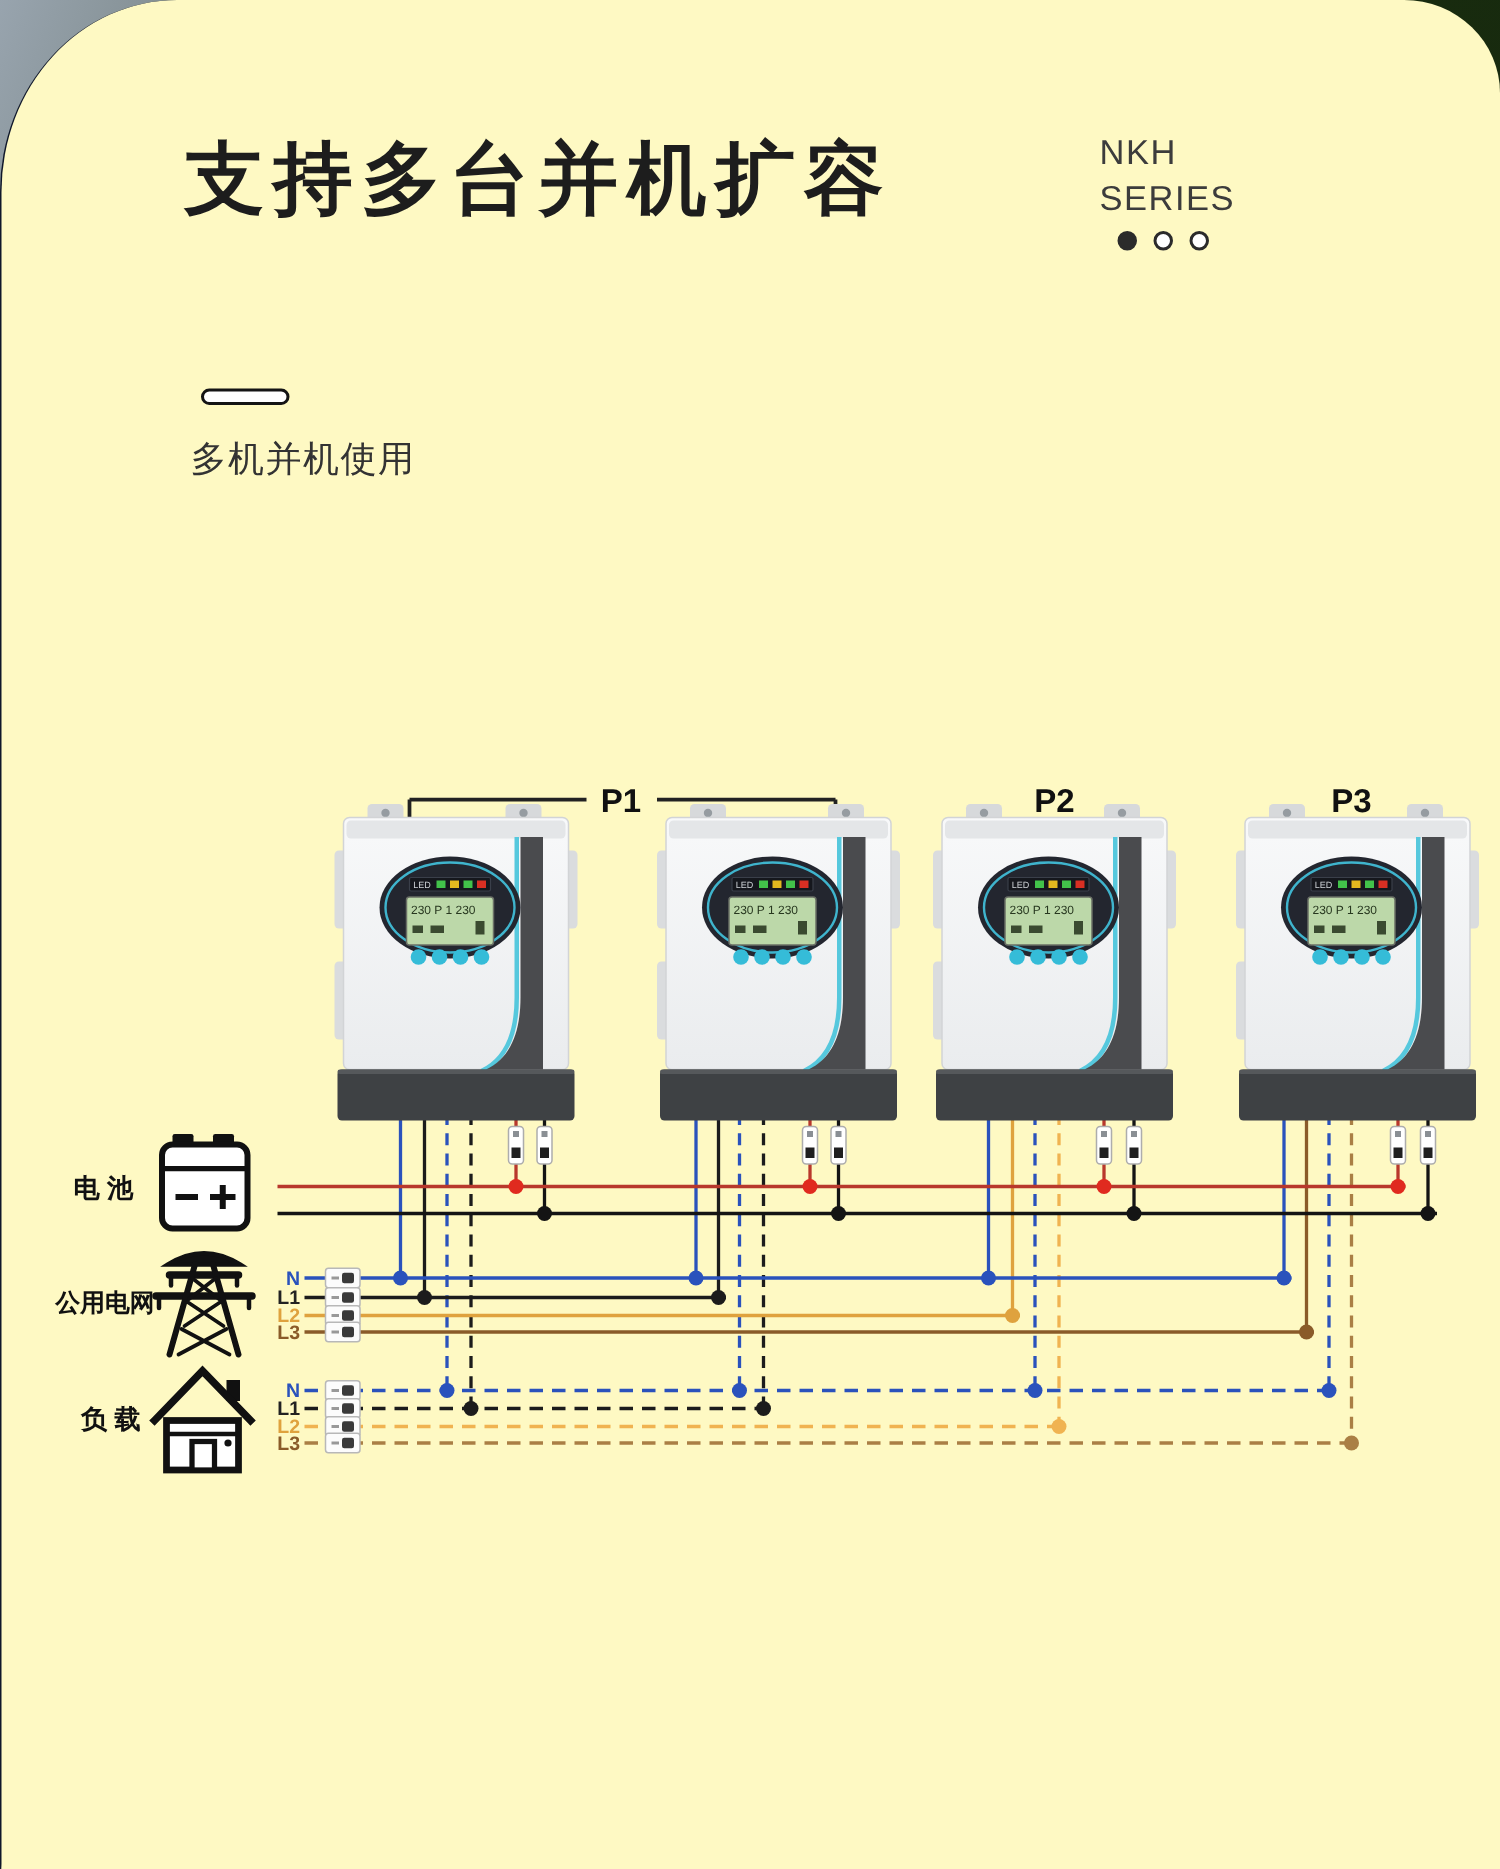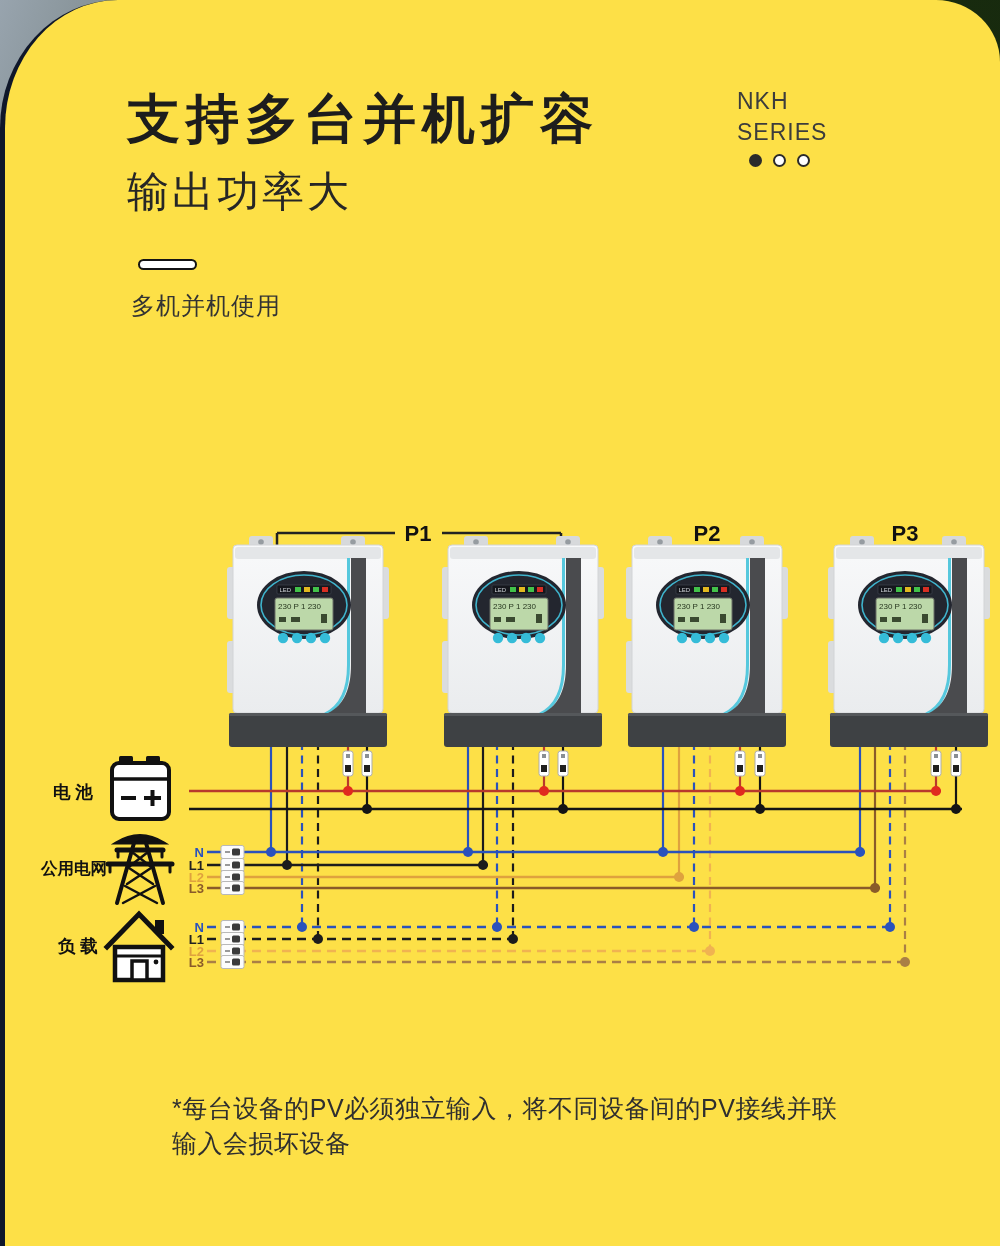--- a/index.html
+++ b/index.html
@@ -1,22 +1,22 @@
 <!DOCTYPE html>
 <html><head>
 <meta charset="utf-8">
 <style>
   html,body{margin:0;padding:0;background:#fff;}
   .stage{position:relative;width:1000px;height:1246px;overflow:hidden;background:#fff;
          font-family:"Liberation Sans",sans-serif;}
   .bg-top{position:absolute;top:0;left:0;width:100%;height:178px;
           background:linear-gradient(112deg,#98a4ae 0%,#879398 9%,#5a6a50 18%,#2c4018 30%,#1b2e10 55%,#172a0e 100%);}
-  .card{position:absolute;inset:0;background:#fde047;
+  .card{position:absolute;inset:0;background:#fef9c3;
         border-top-left-radius:118px 128px;border-top-right-radius:64px 62px;
-        border-left:5px solid #0f172a;padding-left:27px;}
+        border-left:1px solid #0f172a;padding-left:27px;}
   .title{position:absolute;left:122px;top:84px;font-size:53px;font-weight:700;color:#1d1d1d;
          letter-spacing:6px;white-space:nowrap;}
   .subtitle{position:absolute;left:122px;top:164px;font-size:42px;font-weight:400;color:#262626;
          letter-spacing:3px;white-space:nowrap;}
   .series{position:absolute;left:732px;top:86px;font-size:23px;color:#3c3c3c;letter-spacing:1px;
           line-height:31px;}
   .dots{position:absolute;left:744px;top:154px;display:flex;gap:11px;align-items:center;}
   .dot{width:13px;height:13px;border-radius:50%;box-sizing:border-box;border:2.5px solid #2b2b2b;background:#fff;}
   .dot.active{background:#2b2b2b;}
   .pill{position:absolute;left:133px;top:259px;width:59px;height:11px;border:2.5px solid #141414;
@@ -27,21 +27,20 @@
         color:#2f2f2f;letter-spacing:0.5px;}
 </style>
 </head>
 <body>
 
 <div class="stage">
   <div class="bg-top"></div>
   <div class="card">
 
     <div class="title">支持多台并机扩容</div>
-    <div class="subtitle">输出功率大</div>
 
     <div class="series">
       <div>NKH</div>
       <div>SERIES</div>
     </div>
 
     <div class="dots">
       <span class="dot active"></span>
       <span class="dot"></span>
       <span class="dot"></span>
@@ -252,18 +251,14 @@
         <line x1="111" y1="956" x2="157" y2="956" stroke="#111" stroke-width="3"></line>
         <circle cx="151" cy="962" r="2.4" fill="#111"></circle>
         <rect x="127" y="961" width="15" height="19" fill="#fff" stroke="#111" stroke-width="3.5"></rect>
       </g>
 
       <text x="48" y="798" font-size="17.5" font-weight="bold" fill="#111">电 池</text>
       <text x="36" y="874" font-size="16.5" font-weight="bold" fill="#111">公用电网</text>
       <text x="53" y="952" font-size="17.5" font-weight="bold" fill="#111">负 载</text>
     </svg>
 
-    <p class="note">
-      <span>*每台设备的PV必须独立输入，将不同设备间的PV接线并联</span><br>
-      <span>输入会损坏设备</span>
-    </p>
   </div>
 </div>
 
 </body></html>

